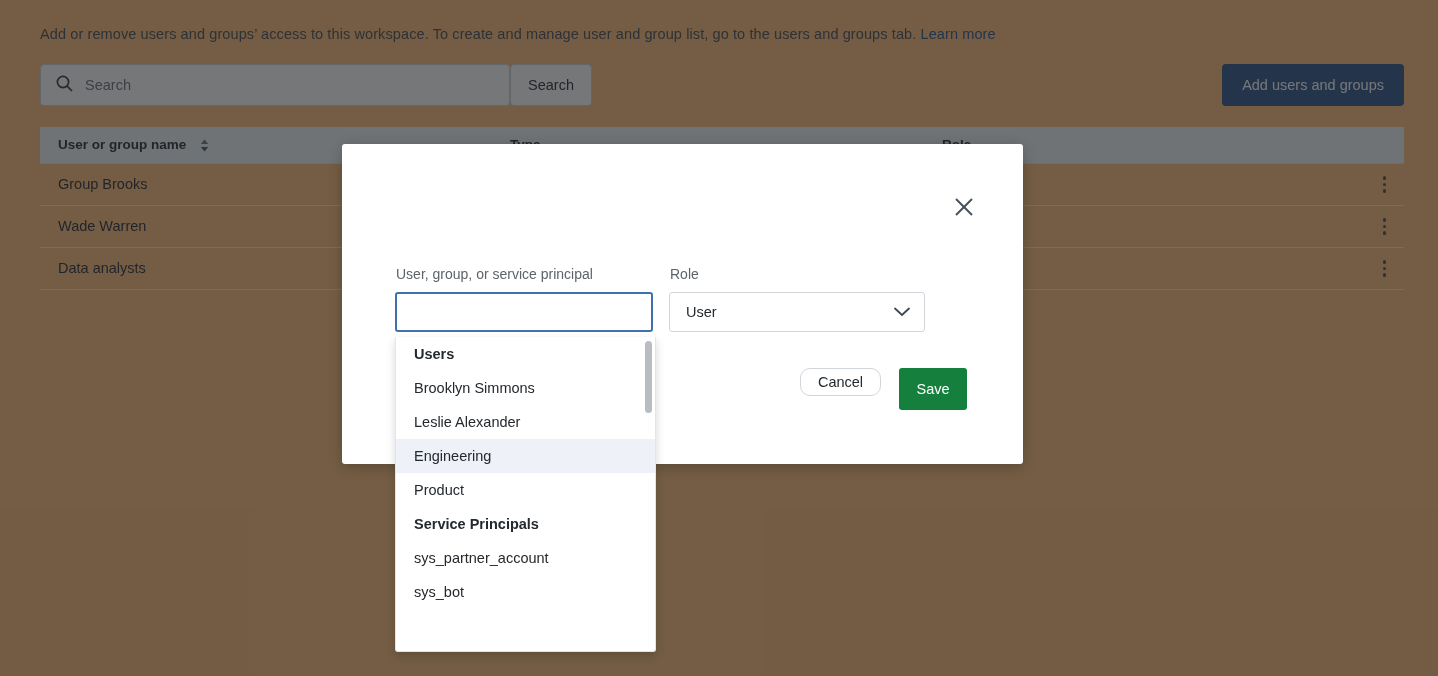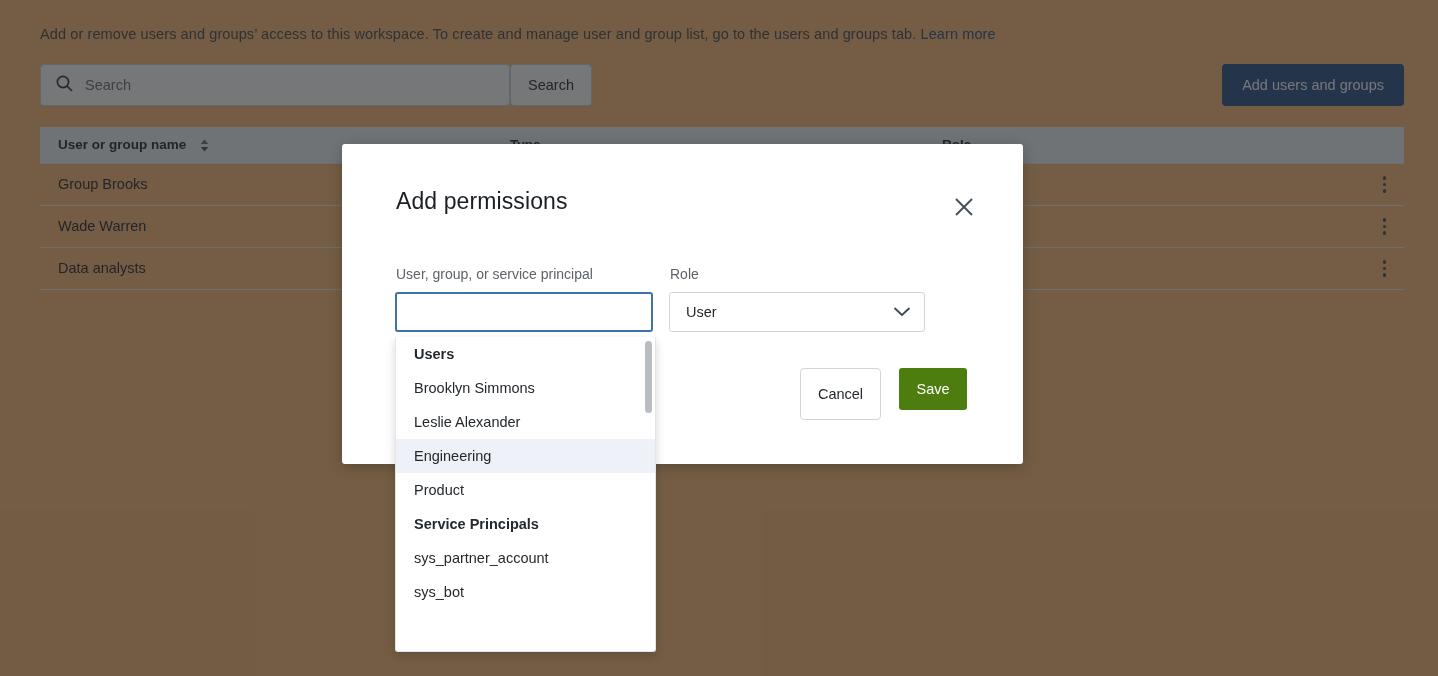--- a/index.html
+++ b/index.html
@@ -210,34 +210,34 @@
   #role-select .val { font-size: 14.5px; color: #24292e; }
 
   .modal-actions {
     position: absolute;
     right: 56px;
     top: 224px;
     display: flex;
     gap: 18px;
   }
   .btn-cancel {
-    width: 81px; height: 52px;
+    width: 81px; height: 28px;
     border: 1px solid #d2d6da;
-    border-radius: 4px;
+    border-radius: 10px;
     background: #fff;
     font-size: 14.5px;
     color: #24292e;
     font-family: "Liberation Sans", sans-serif;
     cursor: pointer;
   }
   .btn-save {
     width: 68px; height: 42px;
     border: none;
     border-radius: 3px;
-    background: #4d7c0f;
+    background: #15803d;
     color: #fff;
     font-size: 14.5px;
     font-family: "Liberation Sans", sans-serif;
     cursor: pointer;
   }
 
   
   #dropdown {
     position: absolute;
     left: 395px;
@@ -357,21 +357,20 @@
             </span>
         </td>
       </tr>
     </tbody>
   </table>
 </div>
 
 <div id="backdrop"></div>
 
 <div id="modal">
-  <div class="modal-title">Add permissions</div>
 
   <button class="modal-close">
     <svg width="22" height="22" viewBox="0 0 22 22">
       <line x1="3" y1="3" x2="19" y2="19" stroke="#44505c" stroke-width="2"></line>
       <line x1="19" y1="3" x2="3" y2="19" stroke="#44505c" stroke-width="2"></line>
     </svg>
   </button>
 
   <div class="field-label" id="lbl-principal">User, group, or service principal</div>
   <div class="field-label" id="lbl-role">Role</div>

